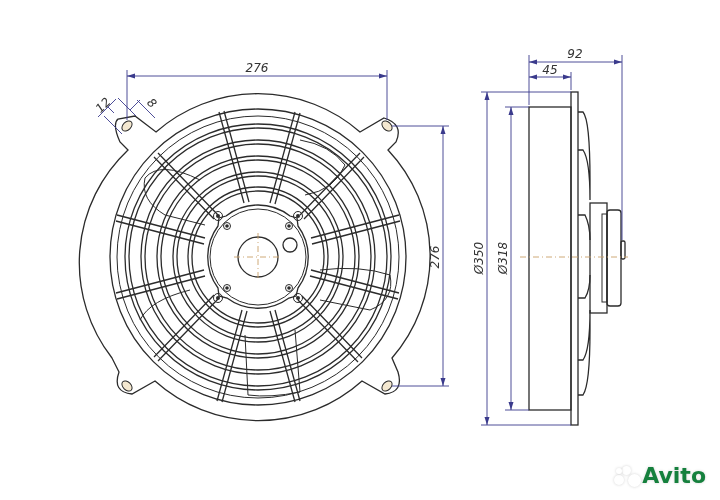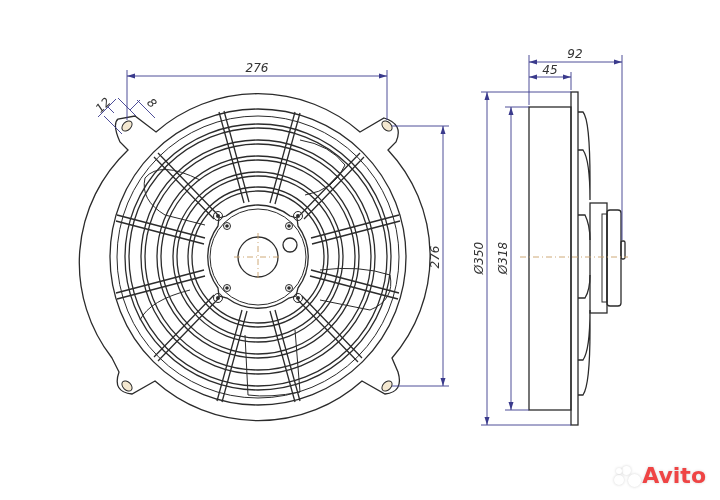--- a/index.html
+++ b/index.html
@@ -6,21 +6,21 @@
   body { width: 720px; height: 500px; overflow: hidden; position: relative; font-family: "Liberation Sans", sans-serif; }
   #drawing { position: absolute; left: 0; top: 0; width: 720px; height: 500px; }
   .outline { fill: none; stroke: #2b2b2b; stroke-width: 1.3; }
   .thin { fill: none; stroke: #2b2b2b; stroke-width: 1; }
   .dim { fill: none; stroke: #3a3a8c; stroke-width: 0.9; }
   .dimtext { fill: #333; font-size: 12px; font-style: italic; font-family: "DejaVu Sans", sans-serif; }
   .center { fill: none; stroke: #c9a06a; stroke-width: 0.9; stroke-dasharray: 6 3 1 3; }
   .hole { fill: #f4e8d0; stroke: #2b2b2b; stroke-width: 1; }
   .bolt { fill: #2b2b2b; }
   .arrow { fill: #3a3a8c; }
-  .watermark { position: absolute; right: 14px; bottom: 12px; color: #ef4444; font-size: 22px; font-weight: bold; text-shadow: 0 0 3px rgba(0,0,0,0.18); display: flex; align-items: flex-end; font-family: "DejaVu Sans", sans-serif; }
+  .watermark { position: absolute; right: 14px; bottom: 12px; color: #15803d; font-size: 22px; font-weight: bold; text-shadow: 0 0 3px rgba(0,0,0,0.18); display: flex; align-items: flex-end; font-family: "DejaVu Sans", sans-serif; }
   .wm-dots { position: relative; width: 28px; height: 22px; }
   .wm-dots span { position: absolute; border-radius: 50%; background: #fff; box-shadow: 0 0 3px rgba(0,0,0,0.18); }
 </style>
 </head>
 <body>
 
 <svg id="drawing" viewBox="0 0 720 500" xmlns="http://www.w3.org/2000/svg">
 
   <g>
 

